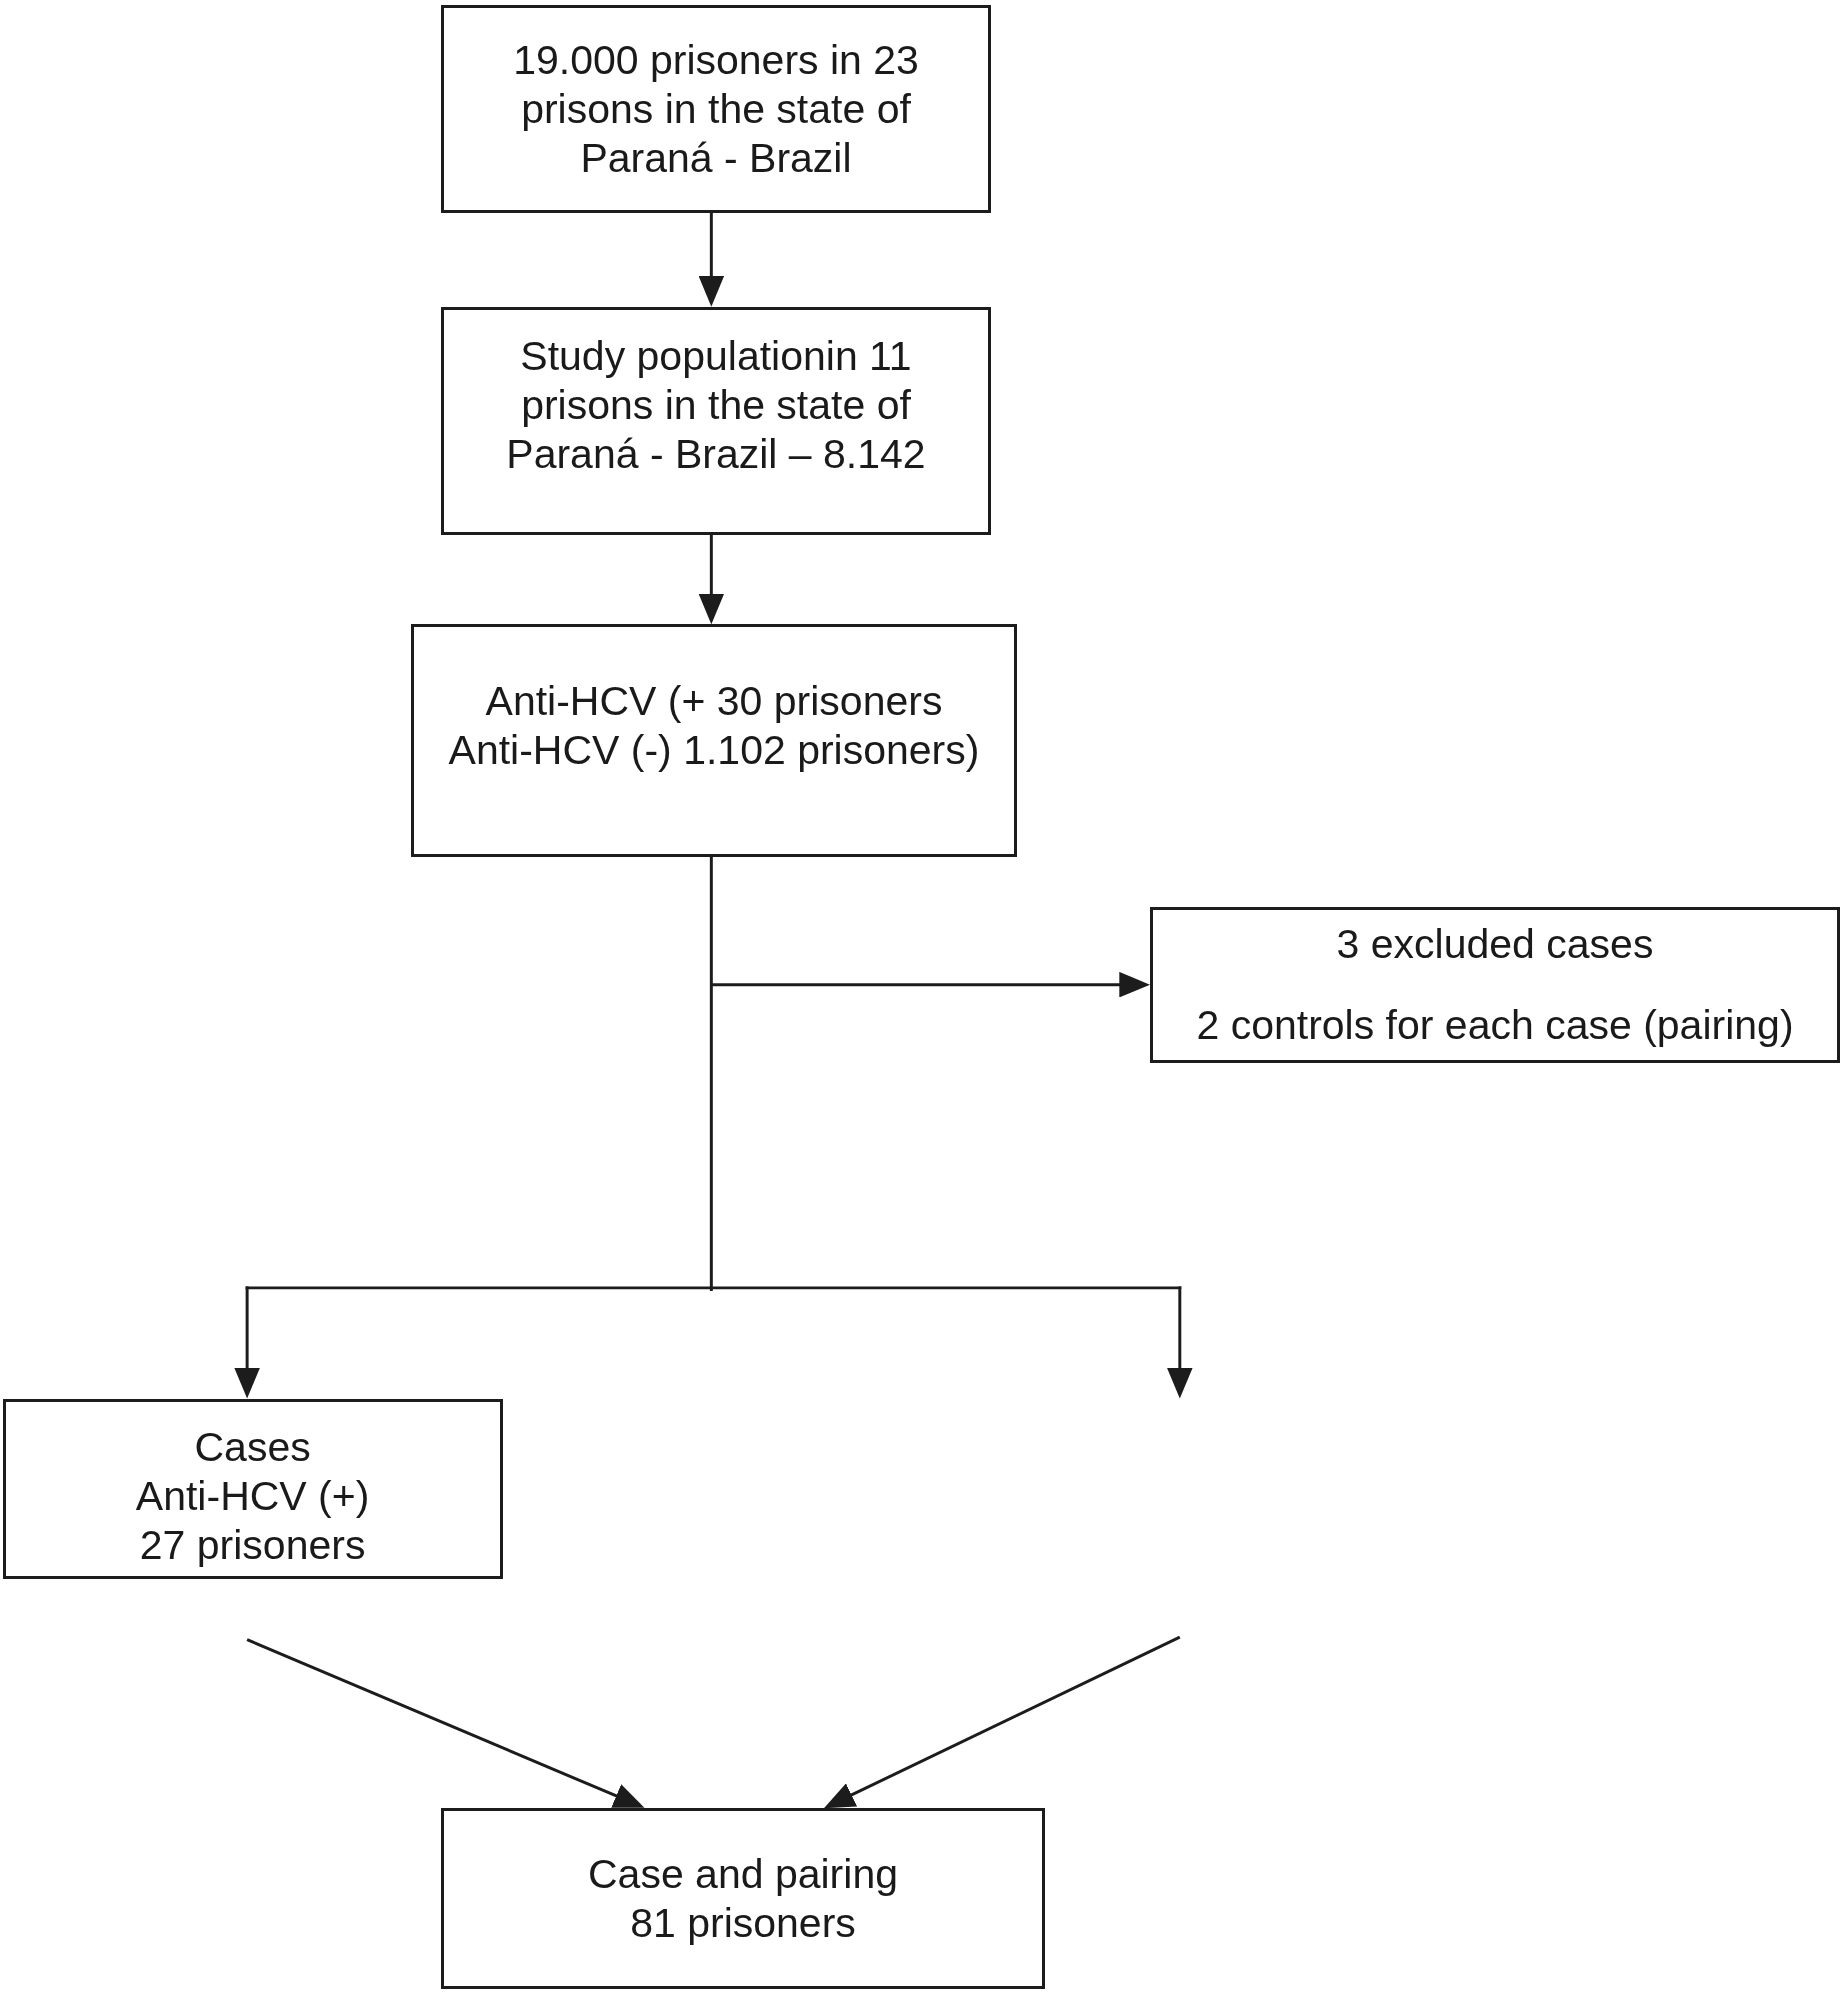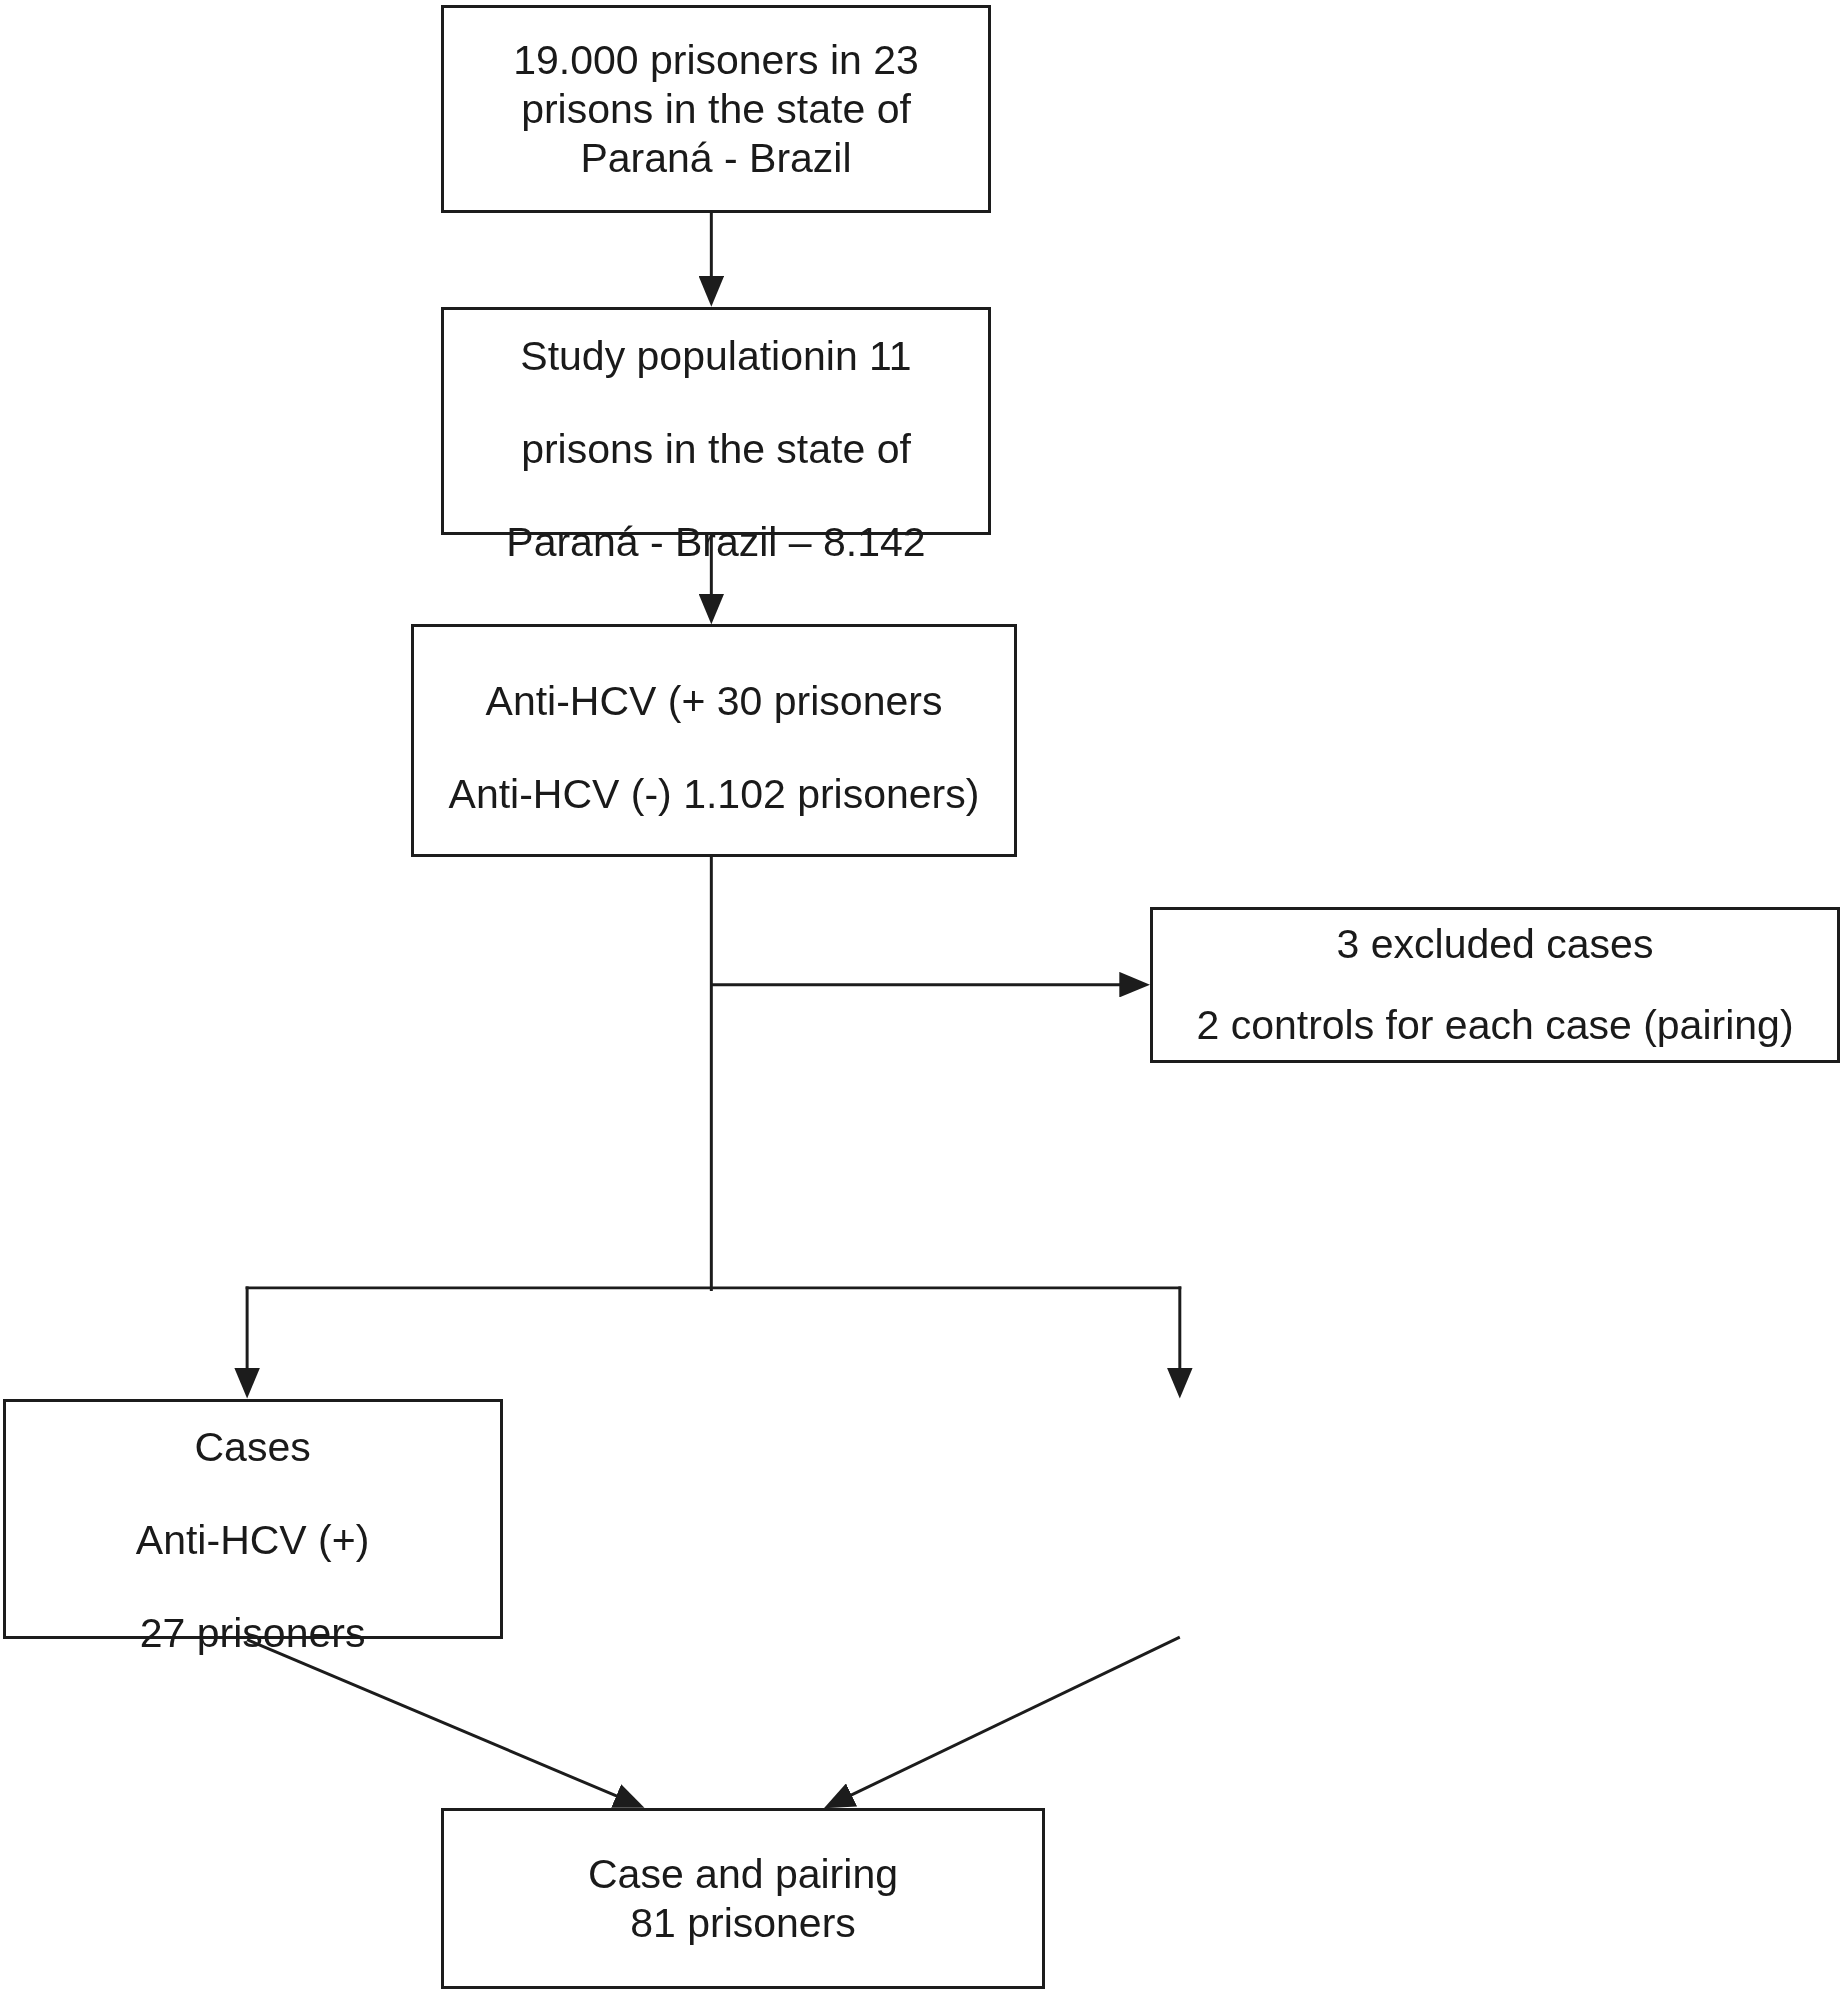--- a/index.html
+++ b/index.html
@@ -29,27 +29,27 @@
     background: #ffffff;
     display: flex;
     flex-direction: column;
     align-items: center;
     text-align: right;
     font-size: 41px;
     line-height: 49px;
     z-index: 2;
   }
   .box.v-center { justify-content: center; }
-  .box.v-top { justify-content: flex-start; gap: 44px; }
+  .box.v-top { justify-content: flex-start; }
 
   .box-total        { left: 441px;  top: 5.1px;    width: 550px; height: 208px; }
   .box-study        { left: 441px;  top: 307px;  width: 550px; height: 228px; padding-top: 22px; }
   .box-screening    { left: 411px;  top: 624px;  width: 606px; height: 233px; padding-top: 50px; }
   .box-excluded     { left: 1150px; top: 907px; width: 690px; height: 156px; gap: 32px; }
-  .box-cases        { left: 2.6px;    top: 1399px; width: 500px; height: 240px; padding-top: 21px; }
+  .box-cases        { left: 2.6px;    top: 1399px; width: 500px; height: 180px; padding-top: 21px; }
   .box-controls     { left: 937px; top: 1399px; width: 503px; height: 240px; padding-top: 21px; }
   .box-combined     { left: 441px;  top: 1808px; width: 604px; height: 181px; }
 
   .text-line { white-space: nowrap; }
 </style>
 </head>
 <body>
 
 <div class="canvas">
 

